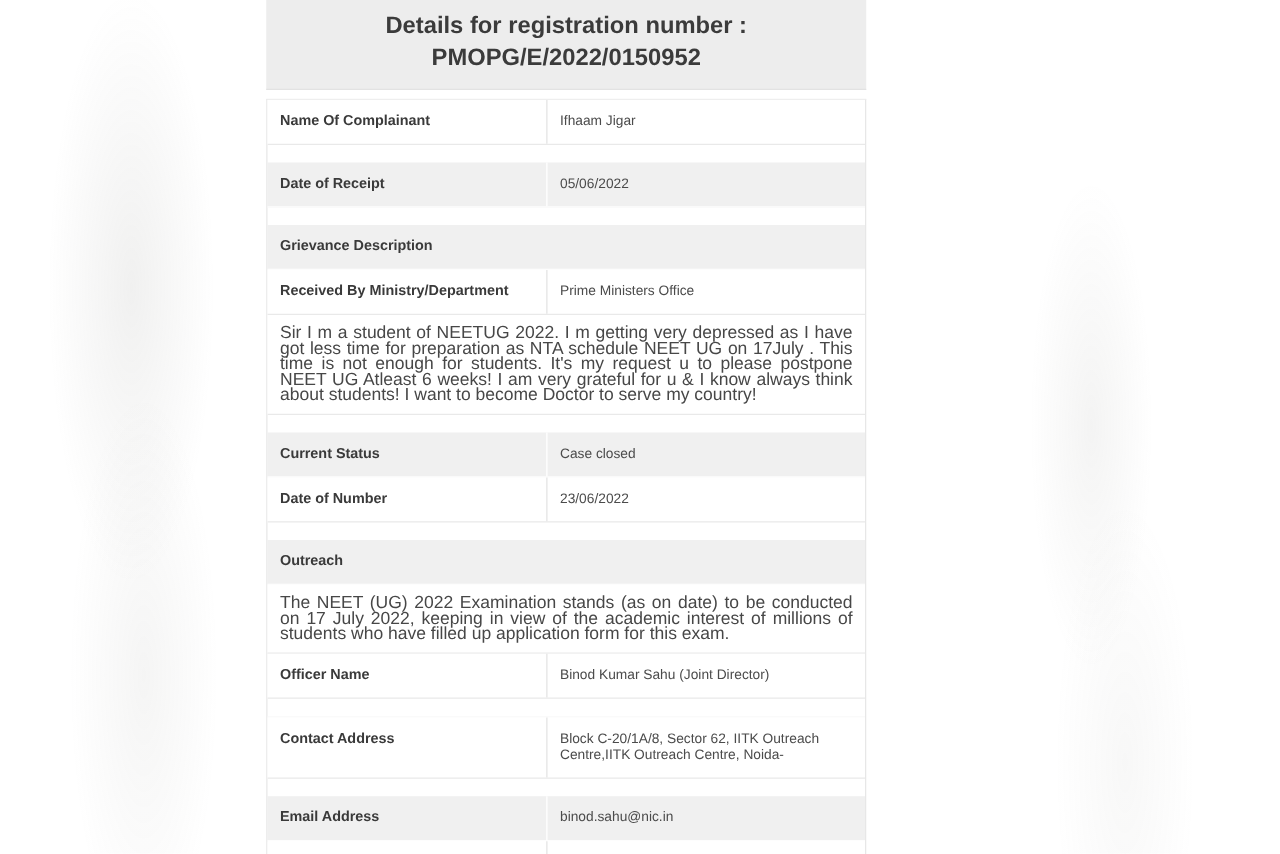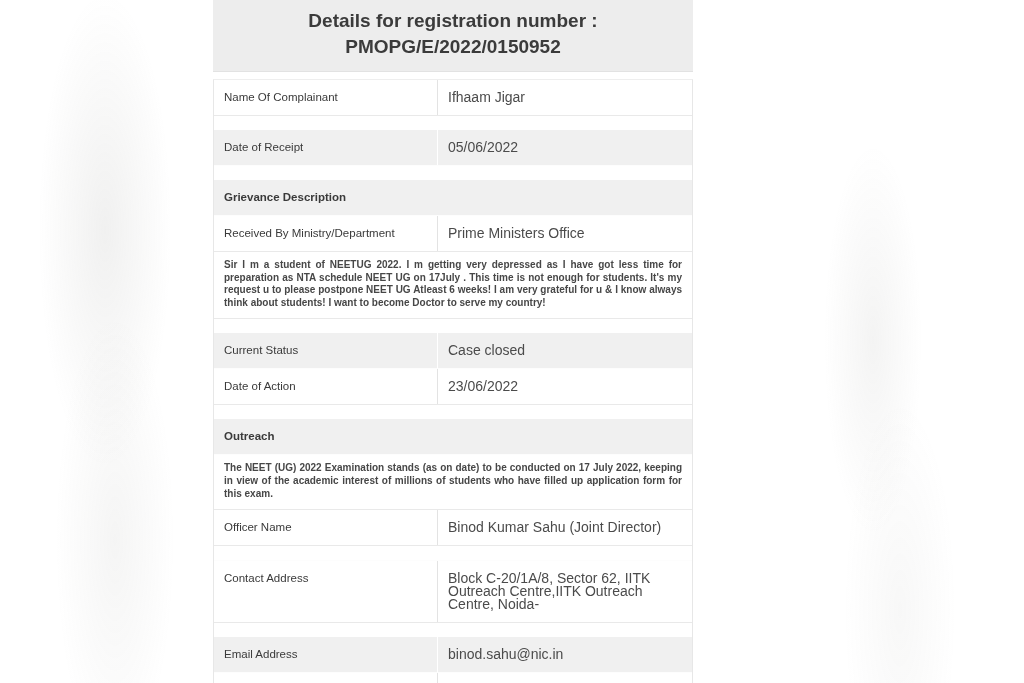--- a/index.html
+++ b/index.html
@@ -45,50 +45,49 @@
     display: flex;
     background: #ffffff;
     border-bottom: 1px solid #e9e9e9;
   }
   .row.alt { background: #f0f0f0; border-bottom: 1px solid #fdfdfd; margin-top: 14px; }
   .cl {
     flex: 0 0 224px;
     width: 224px;
     box-sizing: border-box;
     padding: 11px 8px 11px 10px;
-    font-weight: normal;
+    font-weight: bold;
     font-size: 11.5px;
     line-height: 13px;
     color: #3a3a3a;
     border-right: 1px solid #e3e3e3;
   }
   .row.alt .cl { border-right-color: #ffffff; }
   .cv {
     flex: 1;
     box-sizing: border-box;
     padding: 11px 10px;
-    font-size: 14px;
+    font-size: 11px;
     line-height: 13px;
     color: #4b4b4b;
   }
   .row.block { display: block; }
   .full-label {
     padding: 11px 10px;
     font-weight: bold;
     font-size: 11.5px;
     line-height: 13px;
     color: #3a3a3a;
   }
   .full-text {
     padding: 7px 10px 9px;
-    font-size: 10px;
+    font-size: 14px;
     line-height: 12.6px;
     color: #474747;
     text-align: justify;
-    font-weight: bold;
   }
   .section-title {
     padding: 11px 10px;
     font-weight: bold;
     font-size: 11.5px;
     line-height: 13px;
     color: #3a3a3a;
     text-align: center;
   }
 </style>
@@ -126,21 +125,21 @@
     <div class="row block">
       <div class="full-text">Sir I m a student of NEETUG 2022. I m getting very depressed as I have got less time for preparation as NTA schedule NEET UG on 17July . This time is not enough for students. It's my request u to please postpone NEET UG Atleast 6 weeks! I am very grateful for u &amp; I know always think about students! I want to become Doctor to serve my country!</div>
     </div>
 
     <div class="row alt">
       <div class="cl">Current Status</div>
       <div class="cv">Case closed</div>
     </div>
 
     <div class="row">
-      <div class="cl">Date of Action</div>
+      <div class="cl">Date of Number</div>
       <div class="cv">23/06/2022</div>
     </div>
 
     <div class="row alt block">
       <div class="full-label">Outreach</div>
     </div>
 
     <div class="row block">
       <div class="full-text">The NEET (UG) 2022 Examination stands (as on date) to be conducted on 17 July 2022, keeping in view of the academic interest of millions of students who have filled up application form for this exam.</div>
     </div>

